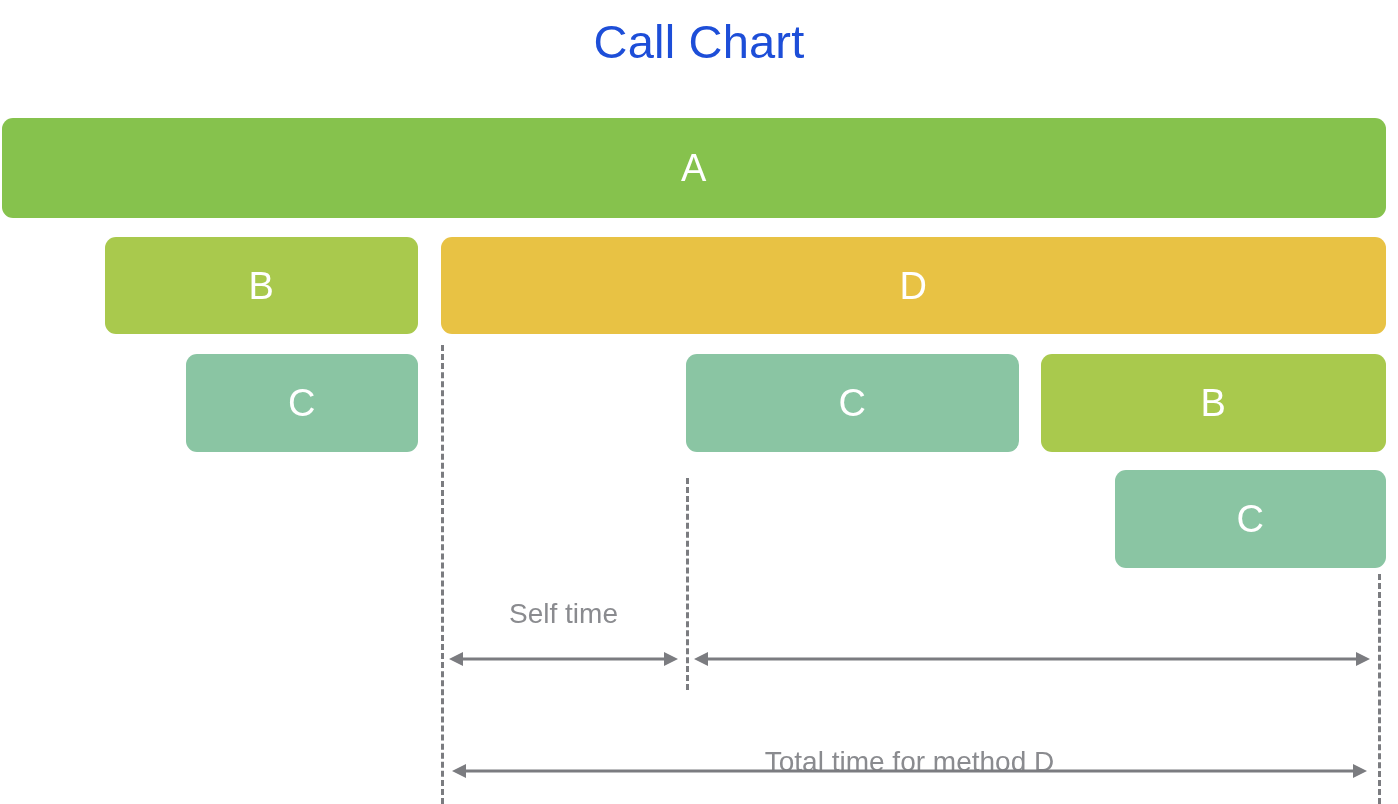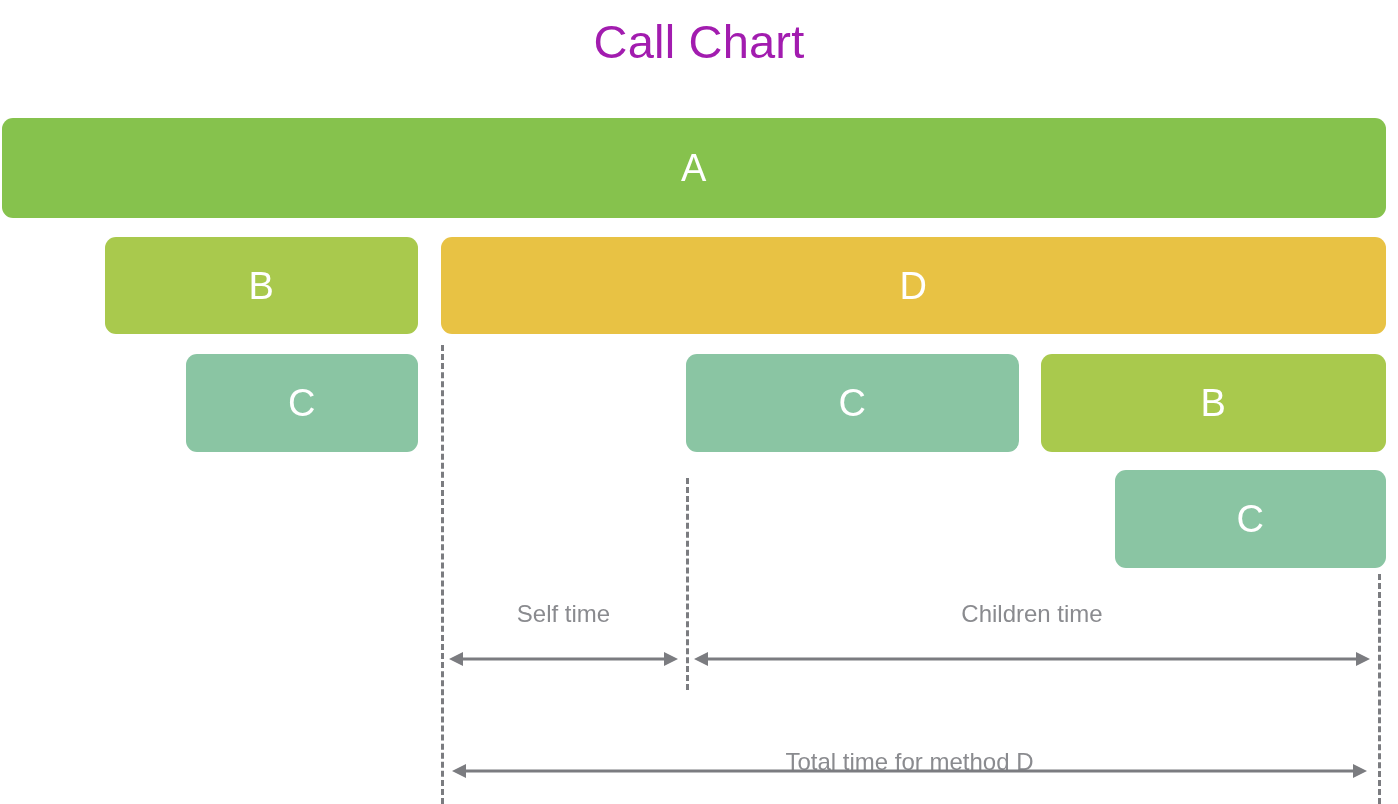--- a/index.html
+++ b/index.html
@@ -22,21 +22,21 @@
 
   
   .chart-title {
     position: absolute;
     left: 0;
     top: 12px;
     width: 1398px;
     text-align: center;
     font-size: 47px;
     font-weight: 400;
-    color: #a21caf;
+    color: #1d4ed8;
     letter-spacing: 0.2px;
     line-height: 60px;
   }
 
   
   .bar {
     position: absolute;
     border-radius: 11px;
     display: flex;
     align-items: center;
@@ -60,21 +60,21 @@
     position: absolute;
     width: 0;
     border-left: 3px dashed #7b7c80;
   }
 
   
   .measure-label {
     position: absolute;
     text-align: center;
     color: #8a8b8f;
-    font-size: 24px;
+    font-size: 28px;
     line-height: 40px;
     white-space: nowrap;
   }
   .arrow-row {
     position: absolute;
     height: 22px;
   }
   .arrow-row svg {
     display: block;
     width: 100%;
@@ -123,21 +123,20 @@
 
   <div class="measure-label" style="left:441px; top:594px; width:245px;">Self time</div>
   <div class="arrow-row" style="left:449px; top:648px; width:229px;">
     <svg viewBox="0 0 229 22" preserveAspectRatio="none">
       <line x1="10" y1="11" x2="219" y2="11" stroke="#7b7c80" stroke-width="3"></line>
       <polygon points="0,11 14,4 14,18" fill="#7b7c80"></polygon>
       <polygon points="229,11 215,4 215,18" fill="#7b7c80"></polygon>
     </svg>
   </div>
 
-  <div class="measure-label" style="left:686px; top:594px; width:692px;">Children time</div>
   <div class="arrow-row" style="left:694px; top:648px; width:676px;">
     <svg viewBox="0 0 676 22" preserveAspectRatio="none">
       <line x1="10" y1="11" x2="666" y2="11" stroke="#7b7c80" stroke-width="3"></line>
       <polygon points="0,11 14,4 14,18" fill="#7b7c80"></polygon>
       <polygon points="676,11 662,4 662,18" fill="#7b7c80"></polygon>
     </svg>
   </div>
 
   <div class="measure-label" style="left:441px; top:742px; width:937px;">Total time for method D</div>
   <div class="arrow-row" style="left:452px; top:760px; width:915px;">

